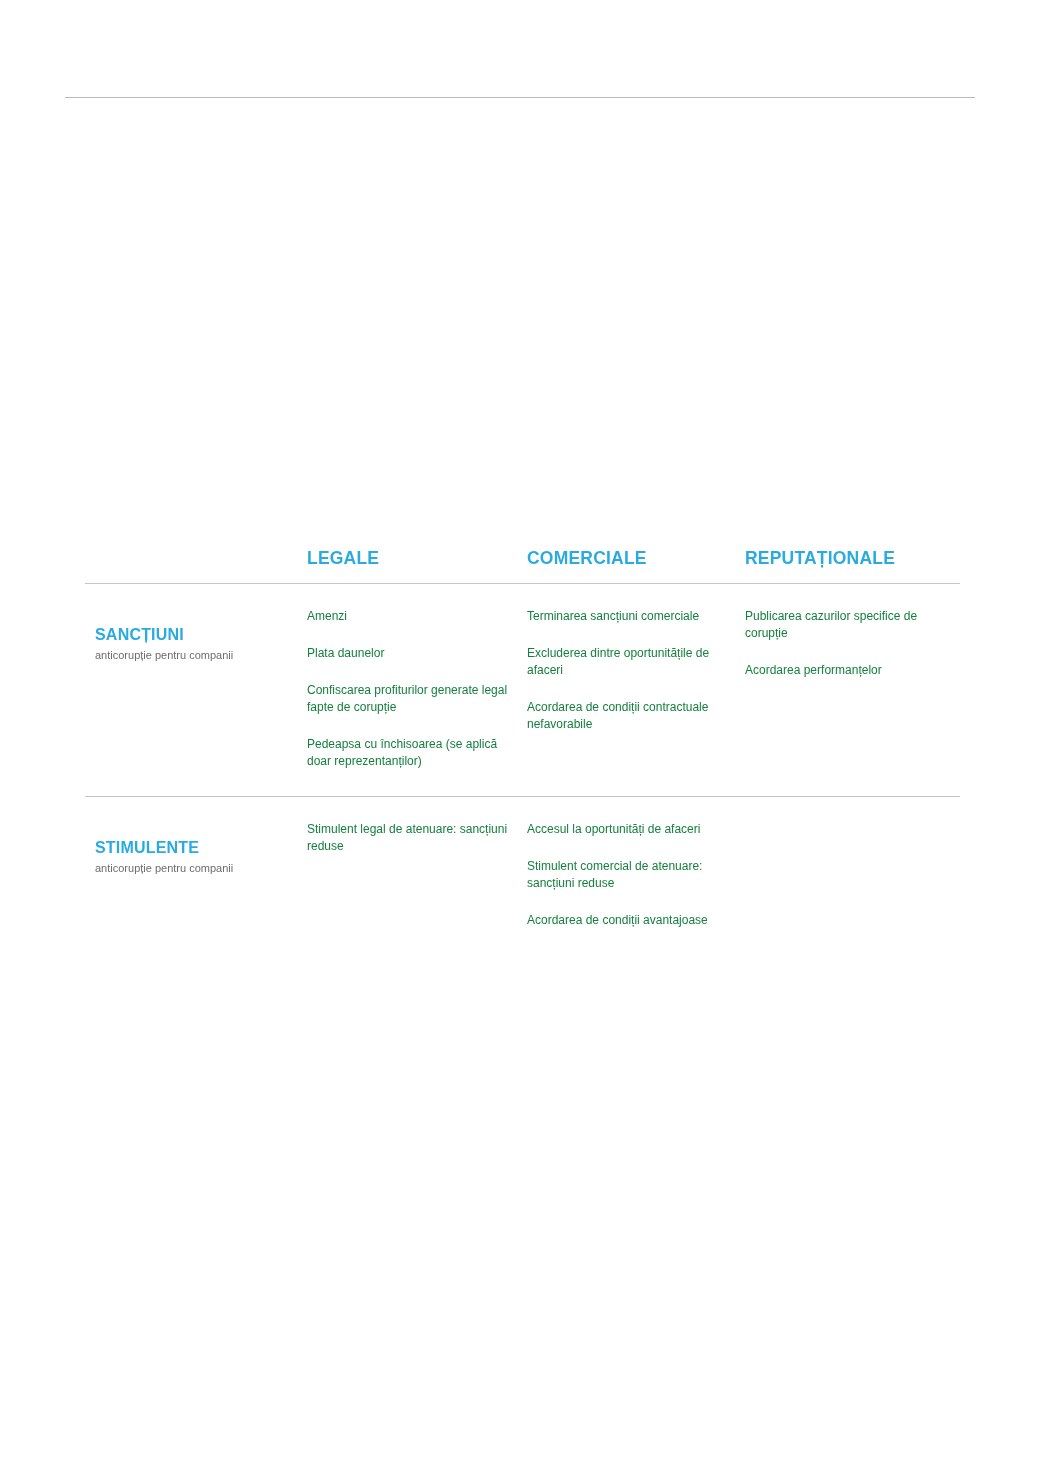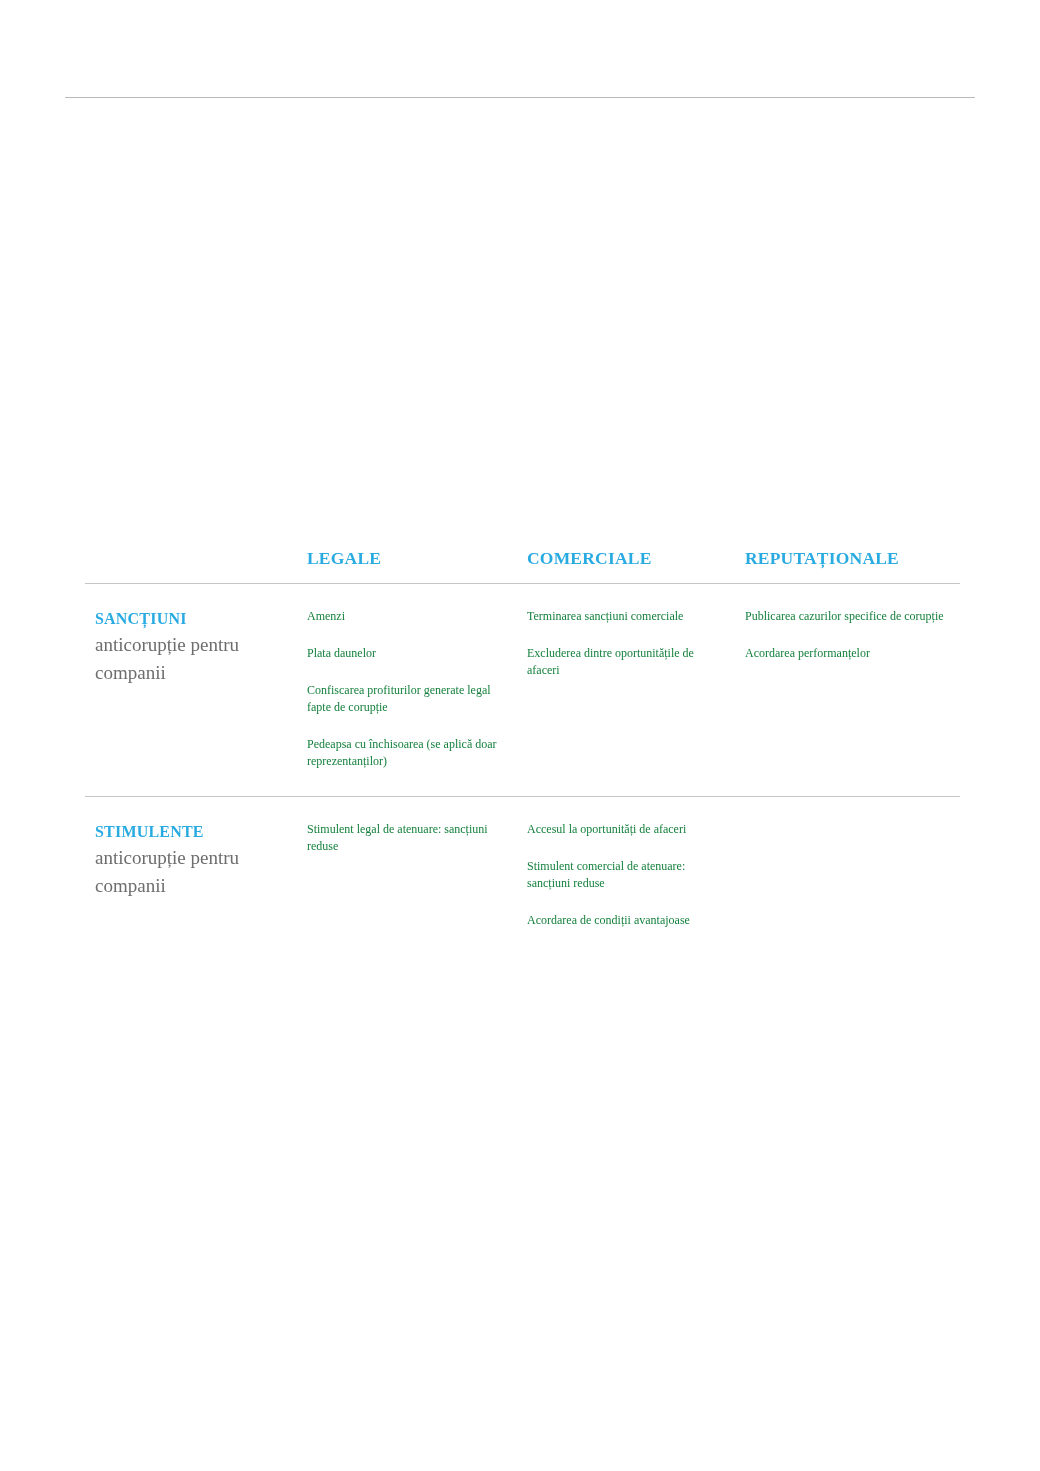--- a/index.html
+++ b/index.html
@@ -6,21 +6,21 @@
   html, body {
     margin: 0;
     padding: 0;
     background: #ffffff;
   }
   .page {
     position: relative;
     width: 1040px;
     height: 1471px;
     background: #ffffff;
-    font-family: Liberation Serif, serif;
+    font-family: Liberation Sans, sans-serif;
     overflow: hidden;
     -webkit-font-smoothing: antialiased;
   }
 
   
   .top-rule {
     position: absolute;
     left: 65px;
     top: 97px;
     width: 910px;
@@ -70,25 +70,25 @@
     padding-top: 24px;
     padding-bottom: 26px;
   }
 
   .row-title {
     color: #29abe2;
     font-size: 16px;
     font-weight: bold;
     letter-spacing: 0.2px;
     line-height: 1.35;
-    margin: 0 0 1px 10px;
+    margin: 16px 0 1px 10px;
   }
   .row-subtitle {
     color: #6d6d6d;
-    font-size: 19px;
+    font-size: 11px;
     font-weight: normal;
     line-height: 1.48;
     margin: 0 0 0 10px;
   }
 
   .cell-list {
     margin: 0;
     padding: 0;
     list-style: none;
   }
@@ -138,20 +138,21 @@
           <li>Amenzi</li>
           <li>Plata daunelor</li>
           <li>Confiscarea profiturilor generate legal fapte de corupție</li>
           <li>Pedeapsa cu închisoarea (se aplică doar reprezentanților)</li>
         </ul>
       </div>
       <div class="col-comm">
         <ul class="cell-list">
           <li>Terminarea sancțiuni comerciale</li>
           <li>Excluderea dintre oportunitățile de afaceri</li>
+          <li>Acordarea de condiții contractuale nefavorabile</li>
         </ul>
       </div>
       <div class="col-rep">
         <ul class="cell-list">
           <li>Publicarea cazurilor specifice de corupție</li>
           <li>Acordarea performanțelor</li>
         </ul>
       </div>
     </div>
 

